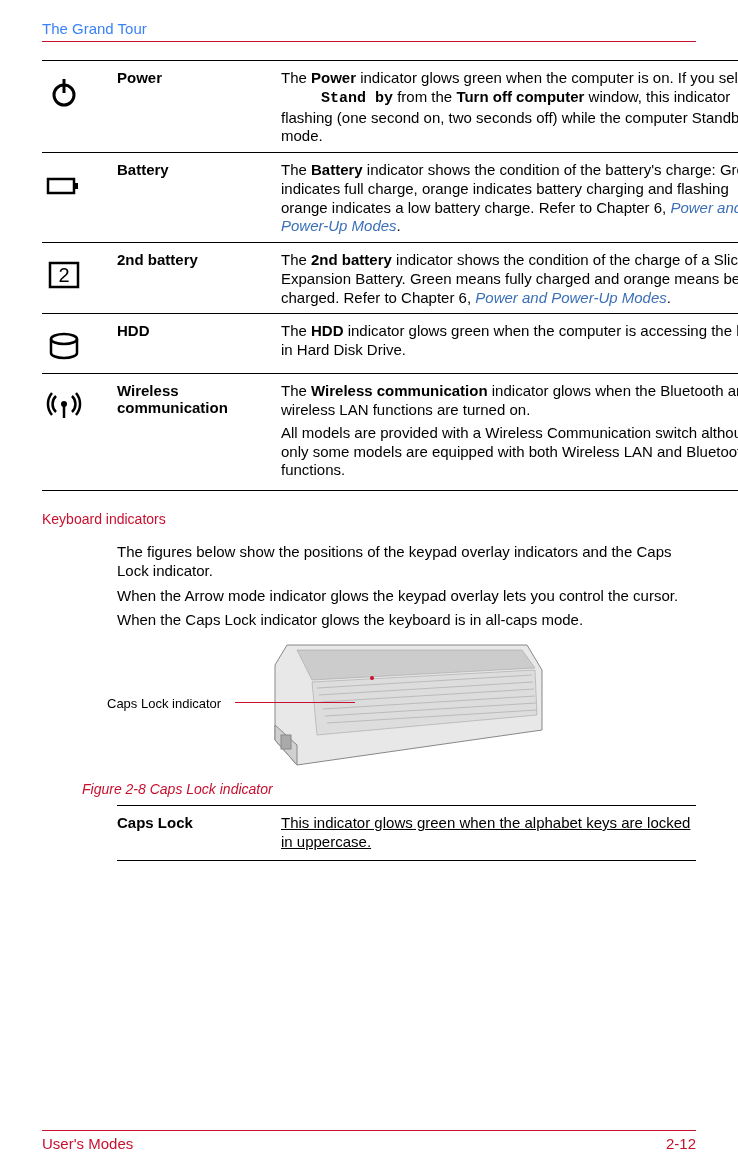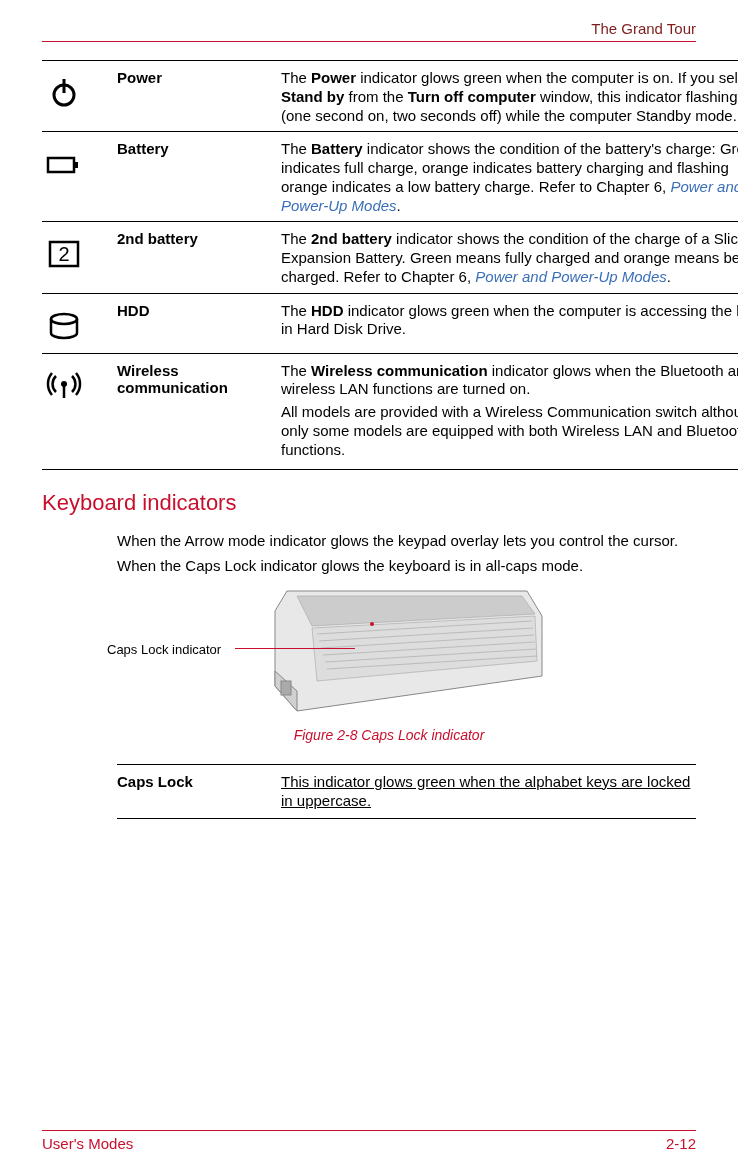--- a/index.html
+++ b/index.html
@@ -9,22 +9,21 @@
       color: #000;
       width: 738px;
       height: 1172px;
       position: relative;
       background: #fff;
     }
     .page {
       padding: 20px 42px 0 42px;
     }
     .header-section {
-      text-align: right;
-      color: #7f1d1d;
+      color: #3b82f6;
       font-size: 15px;
       margin-bottom: 4px;
     }
     .header-line {
       border-bottom: 1px solid #C8102E;
       margin-bottom: 18px;
     }
     .indicator-table {
       width: 100%;
       margin-left: 0;
@@ -56,25 +55,25 @@
       padding-right: 8px;
     }
     .desc-cell {
       flex: 1;
       line-height: 1.25;
       padding-top: 2px;
     }
     .desc-cell p {
       margin-bottom: 4px;
     }
-    .mono { font-family: Liberation Sans, sans-serif; font-weight: bold; }
+    .mono { font-family: Liberation Mono, monospace; font-weight: bold; margin-left: 40px; }
     .link { color: #3A6FB7; font-style: italic; }
     .section-heading {
       color: #C8102E;
-      font-size: 22px;
+      font-size: 14px;
       font-weight: normal;
       margin: 20px 0 16px 0;
     }
     .body-text {
       margin-left: 75px;
       line-height: 1.25;
     }
     .body-text p { margin-bottom: 6px; }
     .figure-container {
       margin: 10px 0 8px 75px;
@@ -93,26 +92,26 @@
       width: 120px;
       height: 1px;
       background: #C8102E;
     }
     .laptop-drawing {
       margin-left: 150px;
       width: 280px;
       height: 130px;
     }
     .figure-caption {
-      text-align: center;
+      text-align: left;
       color: #C8102E;
       font-style: italic;
       font-size: 14px;
       margin-left: 40px;
-      margin-bottom: 21px;
+      margin-bottom: 8px;
     }
     .capslock-table {
       margin-left: 75px;
     }
     .capslock-row {
       display: flex;
       border-top: 1px solid #000;
       border-bottom: 1px solid #000;
       padding: 8px 0;
     }
@@ -220,20 +219,21 @@
         <p><span>The </span><b>Wireless communication</b><span> indicator glows when the Bluetooth and wireless LAN functions are turned on.</span></p>
         <p>All models are provided with a Wireless Communication switch although only some models are equipped with both Wireless LAN and Bluetooth functions.</p>
       </div>
     </div>
 
   </div>
 
   <h2 class="section-heading">Keyboard indicators</h2>
 
   <div class="body-text">
+    <p>The figures below show the positions of the keypad overlay indicators and the Caps Lock indicator.</p>
     <p>When the Arrow mode indicator glows the keypad overlay lets you control the cursor.</p>
     <p>When the Caps Lock indicator glows the keyboard is in all-caps mode.</p>
   </div>
 
   <div class="figure-container">
     <div class="figure-label">Caps Lock indicator</div>
     <div class="figure-line"></div>
     <svg class="laptop-drawing" viewBox="0 0 280 130">
       <polygon points="20,5 260,5 275,30 275,90 30,125 8,100 8,25" fill="#e8e8e8" stroke="#888" stroke-width="1"></polygon>
       <polygon points="30,10 255,10 268,28 45,40" fill="#ccc" stroke="#999" stroke-width="0.5"></polygon>

